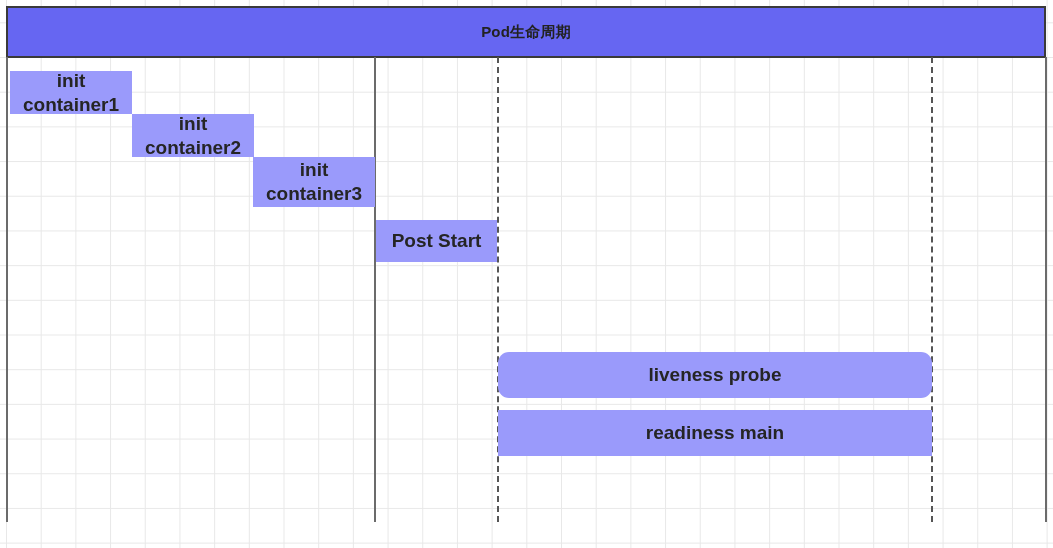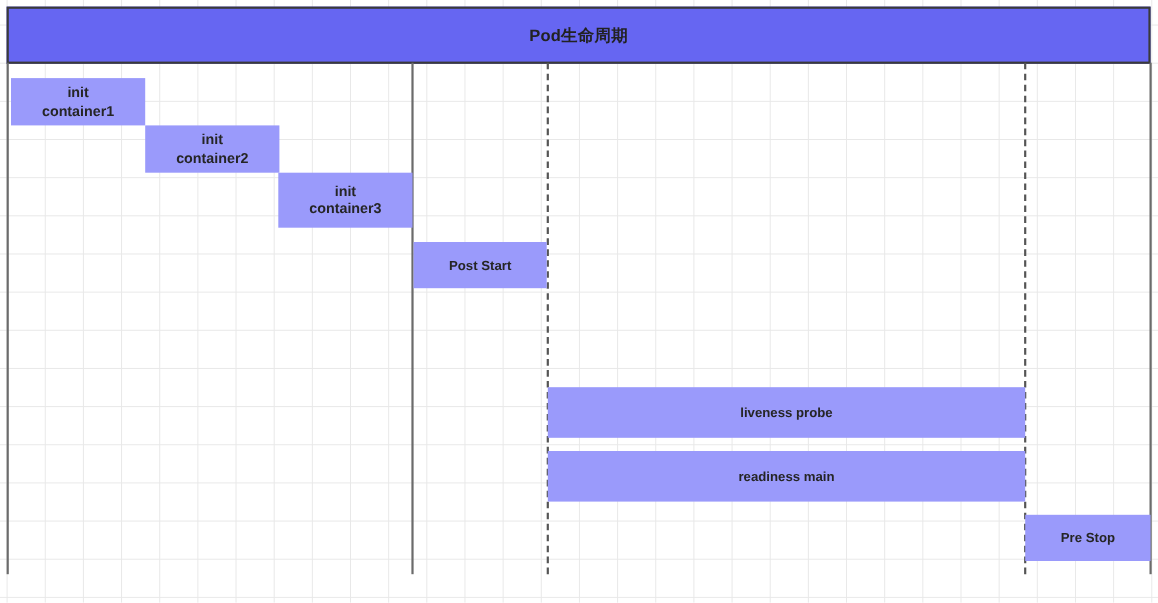--- a/index.html
+++ b/index.html
@@ -59,29 +59,29 @@
   
   .bar {
     position: absolute;
     background: #9a9afb;
     display: flex;
     align-items: center;
     justify-content: center;
     box-sizing: border-box;
   }
   .bar .bar-label {
-    font-size: 12px;
+    font-size: 19px;
     font-weight: bold;
     color: #252525;
     text-align: center;
     line-height: 1.25;
     white-space: pre-line;
     padding: 0 4px;
   }
-  .bar.two-line .bar-label { font-size: 13px; }
+  .bar.two-line .bar-label { font-size: 19px; }
 </style>
 </head>
 <body>
 
 <div id="canvas">
 
   <div class="titlebar">
     <span class="title-text">Pod生命周期</span>
   </div>
 
@@ -104,25 +104,22 @@
   <div class="bar two-line" style="left:253px; top:157px; width:122px; height:50px;">
     <span class="bar-label">init
 container3</span>
   </div>
 
   <div class="bar" style="left:376px; top:220px; width:121px; height:42px;">
     <span class="bar-label">Post Start</span>
   </div>
 
 
-  <div class="bar" style="left:498px; top:352px; width:434px; height:46px;">
+  <div class="bar" style="left:498px; top:352px; width:434px; height:46px;border-radius:11px;">
     <span class="bar-label">liveness probe</span>
   </div>
 
   <div class="bar" style="left:498px; top:410px; width:434px; height:46px;">
     <span class="bar-label">readiness main</span>
   </div>
 
-  <div class="bar" style="left:932px; top:468px; width:114px; height:42px;">
-    <span class="bar-label">Pre Stop</span>
-  </div>
 
 </div>
 
 </body></html>

